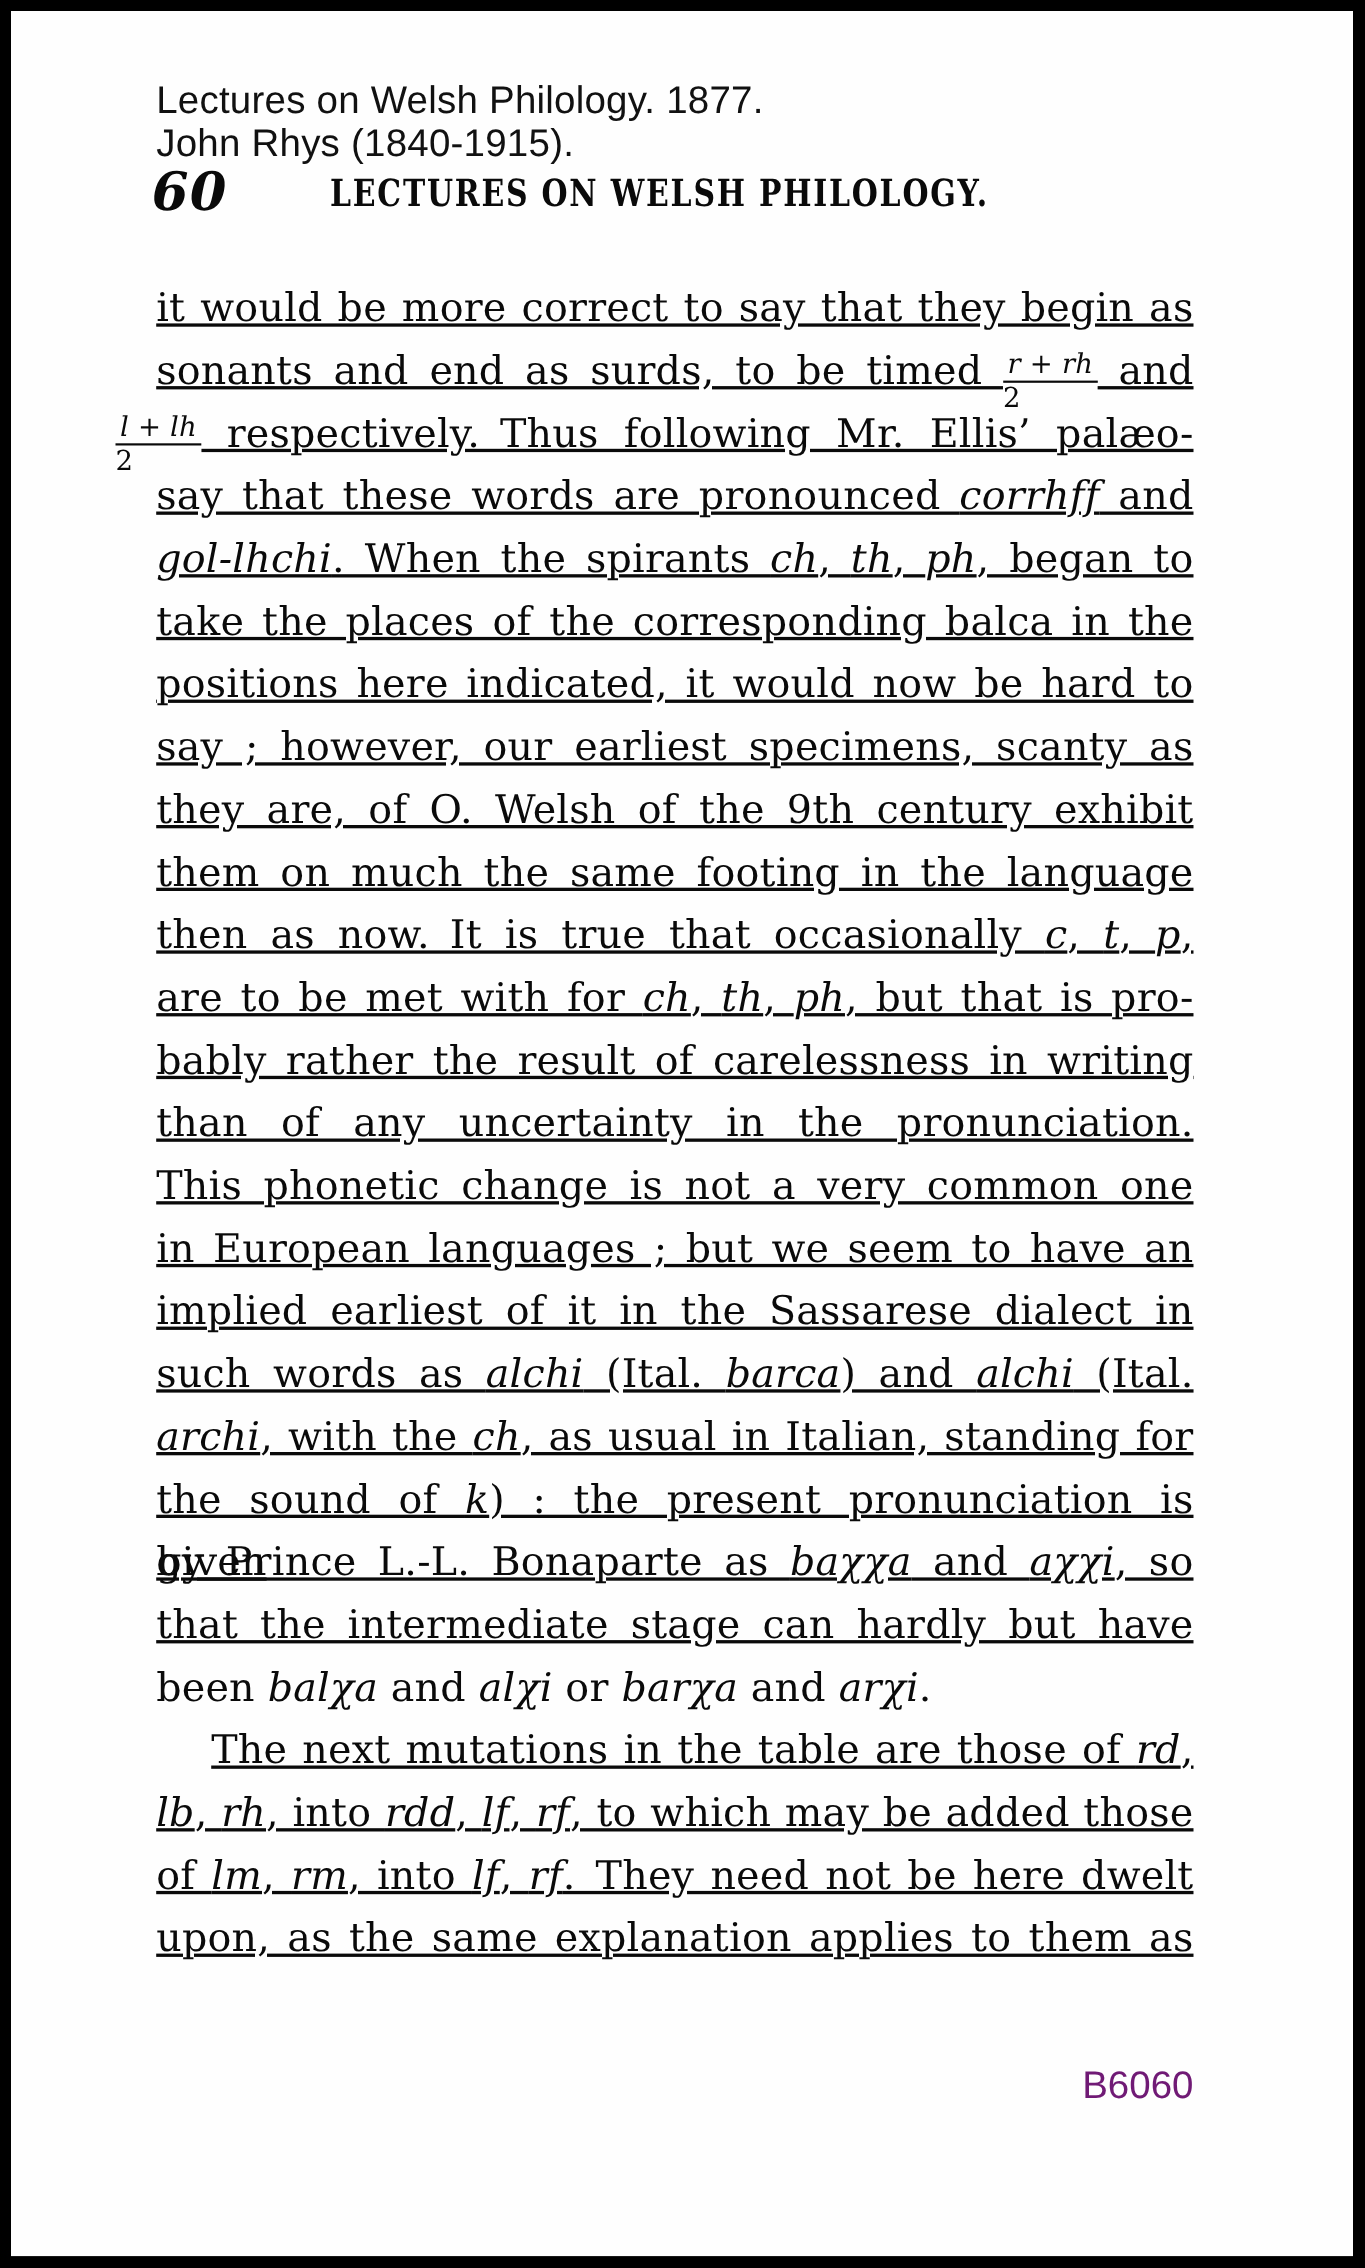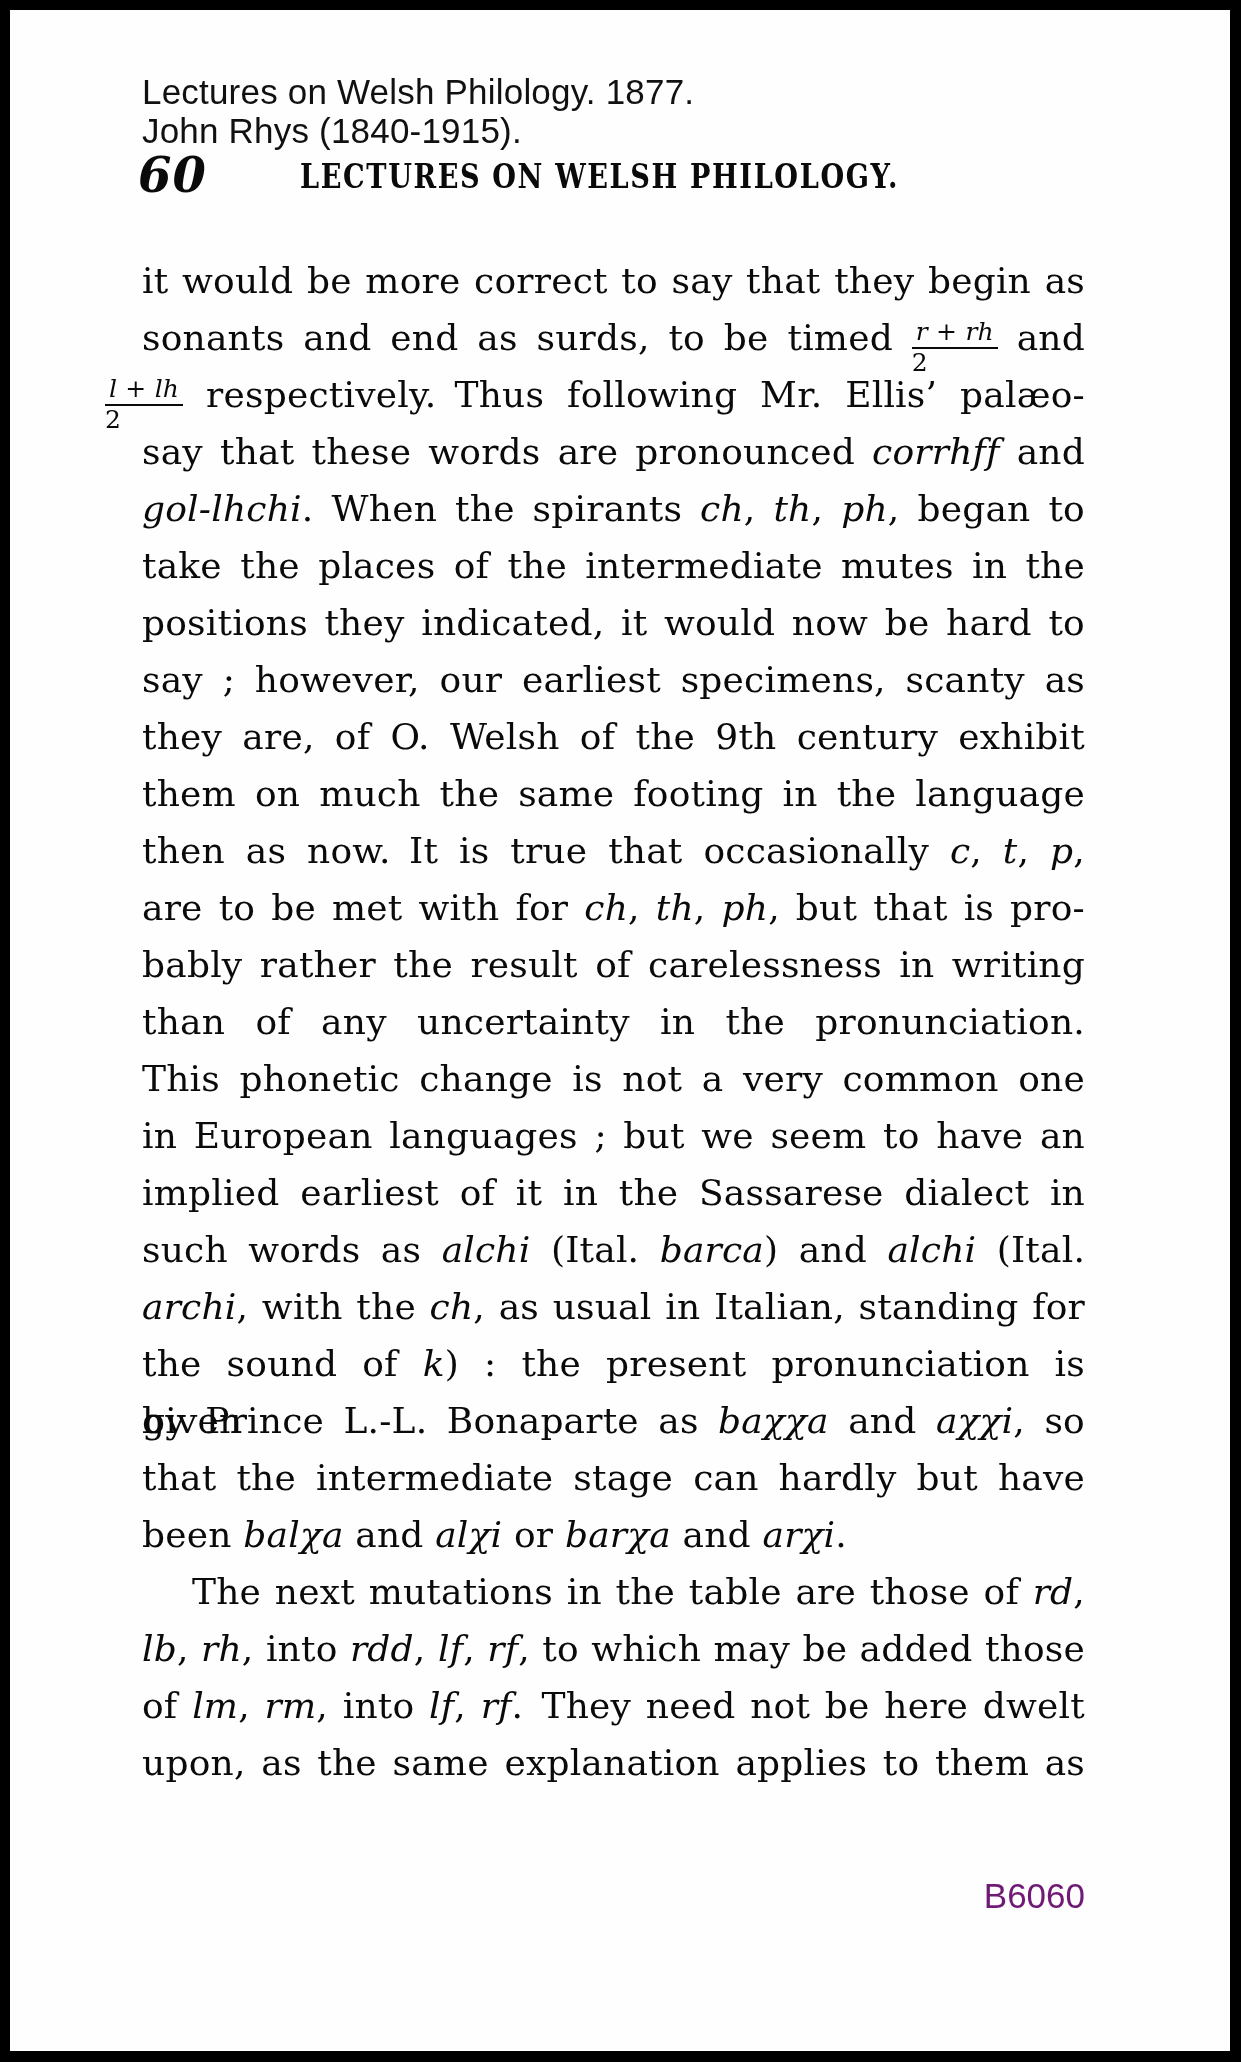--- a/index.html
+++ b/index.html
@@ -67,20 +67,21 @@
     line-height: 57px;
     font-size: 36px;
     white-space: normal;
     letter-spacing: 0.2px;
     overflow: visible;
   }
   .line.j {
     text-align: justify;
     text-align-last: justify;
     text-justify: inter-word;
+    text-decoration: underline;
   }
   .line.indent { text-indent: 50px; }
   .line.outdent { margin-left: -37px; width: calc(100% + 37px); }
   .line i { font-style: italic; }
   
   .frac {
     display: inline-block;
     vertical-align: -0.58em;
     text-align: left;
     line-height: 1;
@@ -123,22 +124,22 @@
 
   <div class="pagenum">60</div>
   <div class="running-title">LECTURES ON WELSH PHILOLOGY.</div>
 
   <div class="body-block">
       <div class="line j">it would be more correct to say that they begin as</div>
       <div class="line j">sonants and end as surds, to be timed <span class="frac"><span class="num">r + rh</span><span class="den">2</span></span> and</div>
       <div class="line j outdent"><span class="frac"><span class="num">l + lh</span><span class="den">2</span></span> respectively. Thus following Mr. Ellis’ palæo-</div>
       <div class="line j">say that these words are pronounced <i>corrhff</i> and</div>
       <div class="line j"><i>gol-lhchi</i>. When the spirants <i>ch</i>, <i>th</i>, <i>ph</i>, began to</div>
-      <div class="line j">take the places of the intermediate mutes in the</div>
-      <div class="line j">positions they indicated, it would now be hard to</div>
+      <div class="line j">take the places of the corresponding balca in the</div>
+      <div class="line j">positions here indicated, it would now be hard to</div>
       <div class="line j">say ; however, our earliest specimens, scanty as</div>
       <div class="line j">they are, of O. Welsh of the 9th century exhibit</div>
       <div class="line j">them on much the same footing in the language</div>
       <div class="line j">then as now. It is true that occasionally <i>c</i>, <i>t</i>, <i>p</i>,</div>
       <div class="line j">are to be met with for <i>ch</i>, <i>th</i>, <i>ph</i>, but that is pro-</div>
       <div class="line j">bably rather the result of carelessness in writing</div>
       <div class="line j">than of any uncertainty in the pronunciation.</div>
       <div class="line j">This phonetic change is not a very common one</div>
       <div class="line j">in European languages ; but we seem to have an</div>
       <div class="line j">implied earliest of it in the Sassarese dialect in</div>

